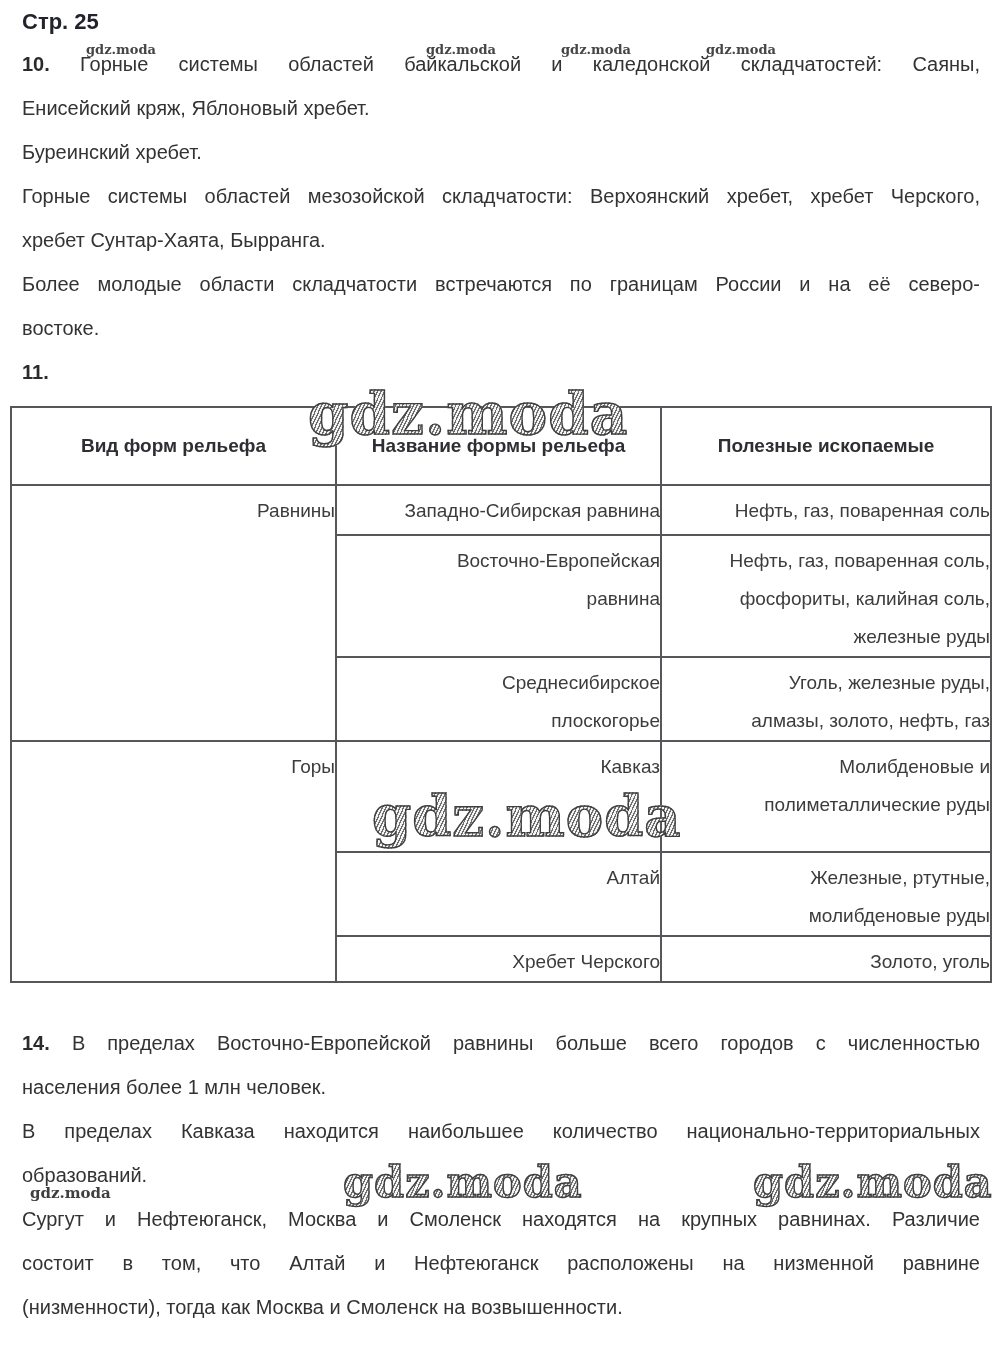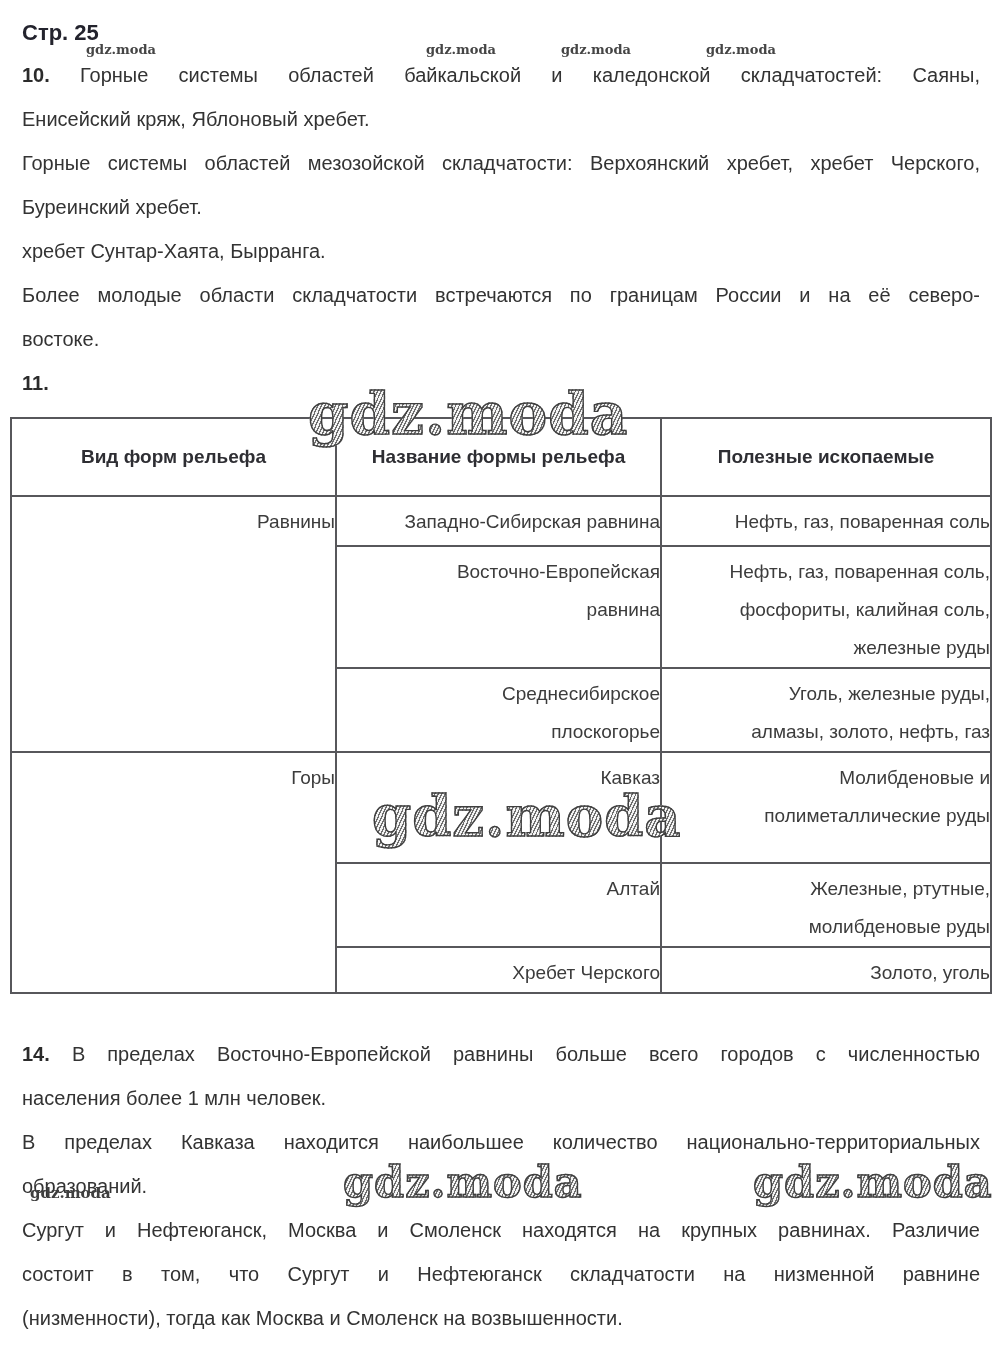--- a/index.html
+++ b/index.html
@@ -5,21 +5,21 @@
   html,body { margin:0; padding:0; background:#ffffff; }
   .page {
     position: relative;
     width: 1000px;
     height: 1361px;
     background: #ffffff;
     font-family: "Liberation Sans", sans-serif;
     color: #343434;
     overflow: hidden;
   }
-  .content { padding: 8px 20px 0 22px; margin-top: 11px; }
+  .content { padding: 8px 20px 0 22px; }
 
   .page-title {
     font-size: 22px;
     line-height: 28px;
     font-weight: bold;
     color: #23232d;
     margin: 0 0 6px 0;
   }
 
   .tline {
@@ -125,22 +125,22 @@
   <span class="wm wm-big wm-bc">gdz.moda</span>
   <span class="wm wm-big wm-br">gdz.moda</span>
 
   <div class="content">
 
     <h1 class="page-title">Стр. 25</h1>
 
     <div>
       <div class="tline jl"><span class="qnum">10.</span> <span>Горные системы областей байкальской и каледонской складчатостей: Саяны,</span></div>
       <div class="tline ll">Енисейский кряж, Яблоновый хребет.</div>
+      <div class="tline ll">Буреинский хребет.</div>
       <div class="tline jl">Горные системы областей мезозойской складчатости: Верхоянский хребет, хребет Черского,</div>
-      <div class="tline ll">Буреинский хребет.</div>
       <div class="tline ll">хребет Сунтар-Хаята, Бырранга.</div>
       <div class="tline jl">Более молодые области складчатости встречаются по границам России и на её северо-</div>
       <div class="tline ll">востоке.</div>
     </div>
 
     <div class="tline ll numline">11.</div>
 
     <table class="relief">
       <colgroup>
           <col class="c1">
@@ -190,18 +190,18 @@
         </tr>
       </tbody>
     </table>
 
     <div class="q12-block">
       <div class="tline jl"><span class="qnum">14.</span> <span>В пределах Восточно-Европейской равнины больше всего городов с численностью</span></div>
       <div class="tline ll">населения более 1 млн человек.</div>
       <div class="tline jl">В пределах Кавказа находится наибольшее количество национально-территориальных</div>
       <div class="tline ll">образований.</div>
       <div class="tline jl">Сургут и Нефтеюганск, Москва и Смоленск находятся на крупных равнинах. Различие</div>
-      <div class="tline jl">состоит в том, что Сургут и Нефтеюганск складчатости на низменной равнине</div>
+      <div class="tline jl">состоит в том, что Алтай и Нефтеюганск расположены на низменной равнине</div>
       <div class="tline ll">(низменности), тогда как Москва и Смоленск на возвышенности.</div>
     </div>
 
   </div>
 </div>
 
 </body></html>

